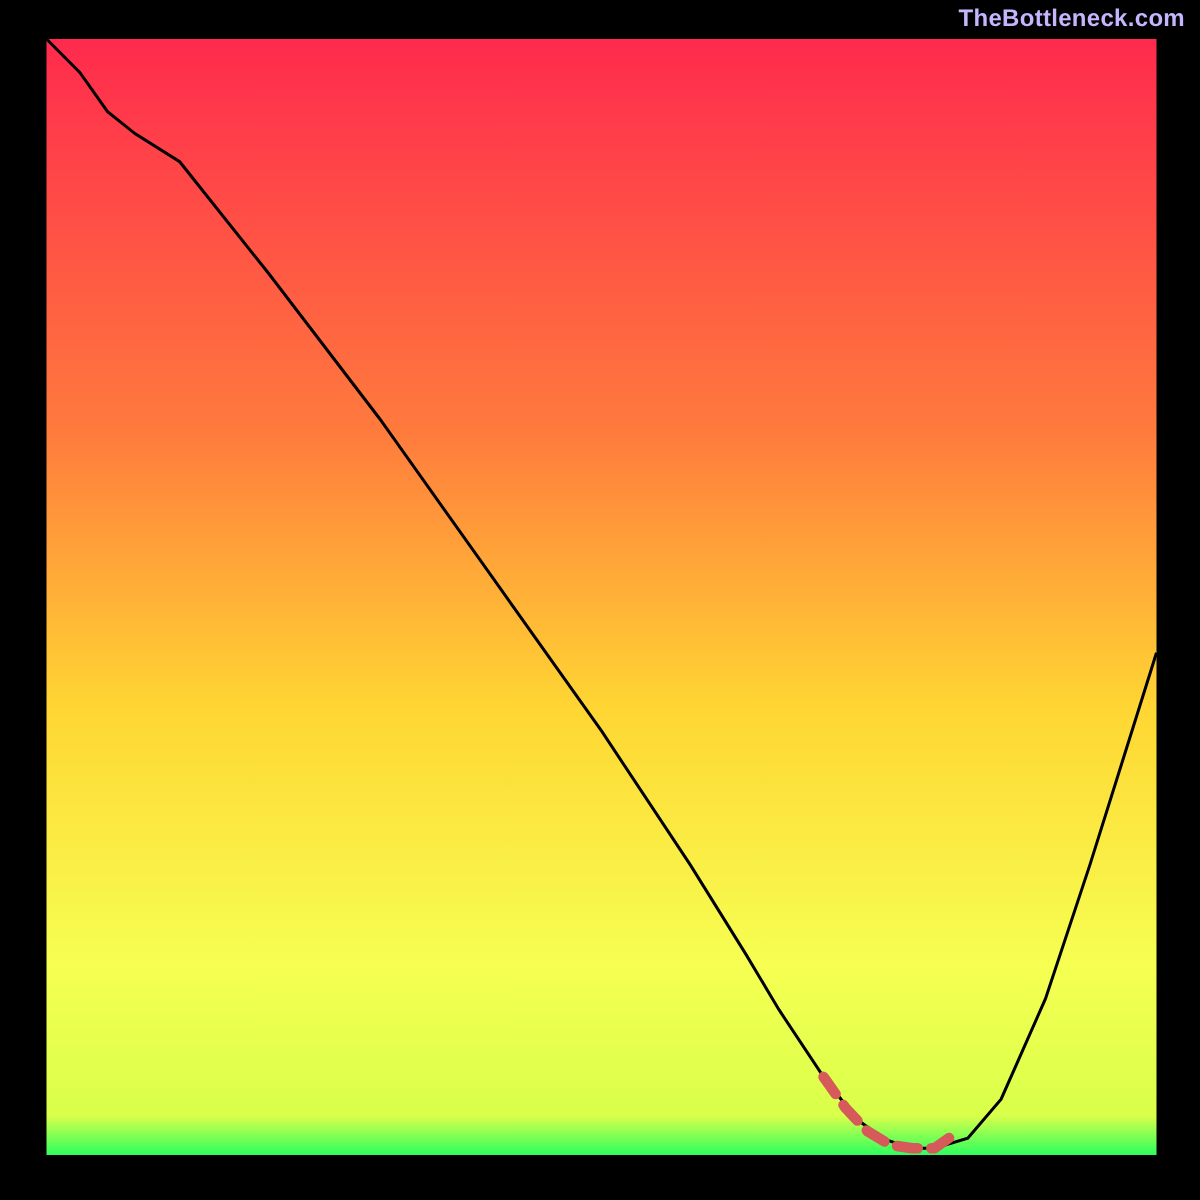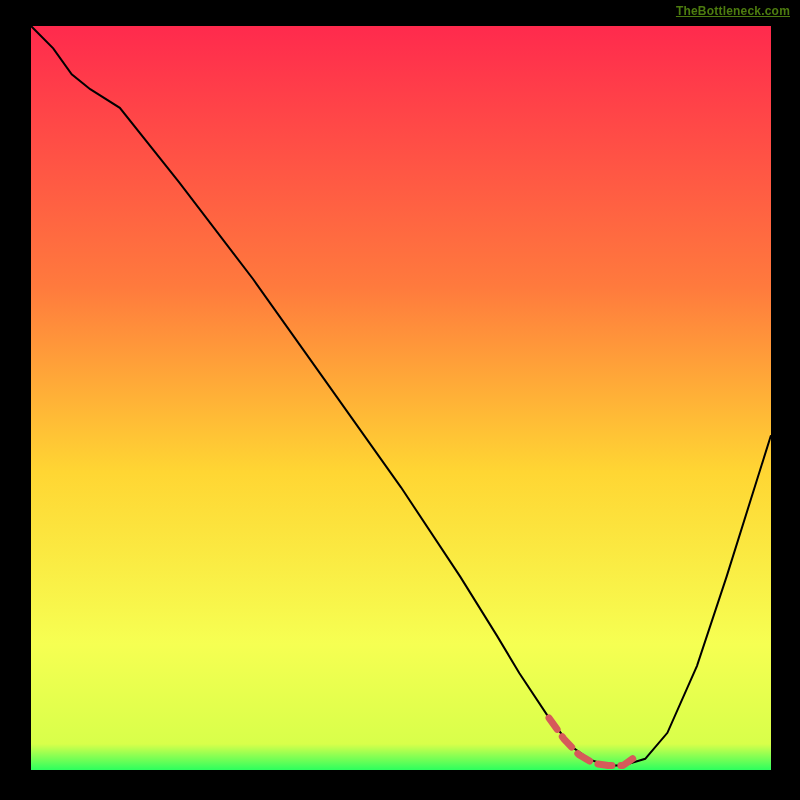--- a/index.html
+++ b/index.html
@@ -14,26 +14,25 @@
   .stage {
     position: relative;
     width: 800px;
     height: 800px;
     background: #000;
   }
   .watermark {
     position: absolute;
     top: 4px;
     right: 10px;
-    color: #4d7c0f;
-    font-size: 12px;
+    color: #c4b5fd;
+    font-size: 16px;
     font-weight: 600;
     letter-spacing: 0.2px;
     z-index: 10;
-    text-decoration: underline;
   }
   svg.plot {
     position: absolute;
     left: 0;
     top: 0;
   }
 </style>
 </head>
 <body>
 

